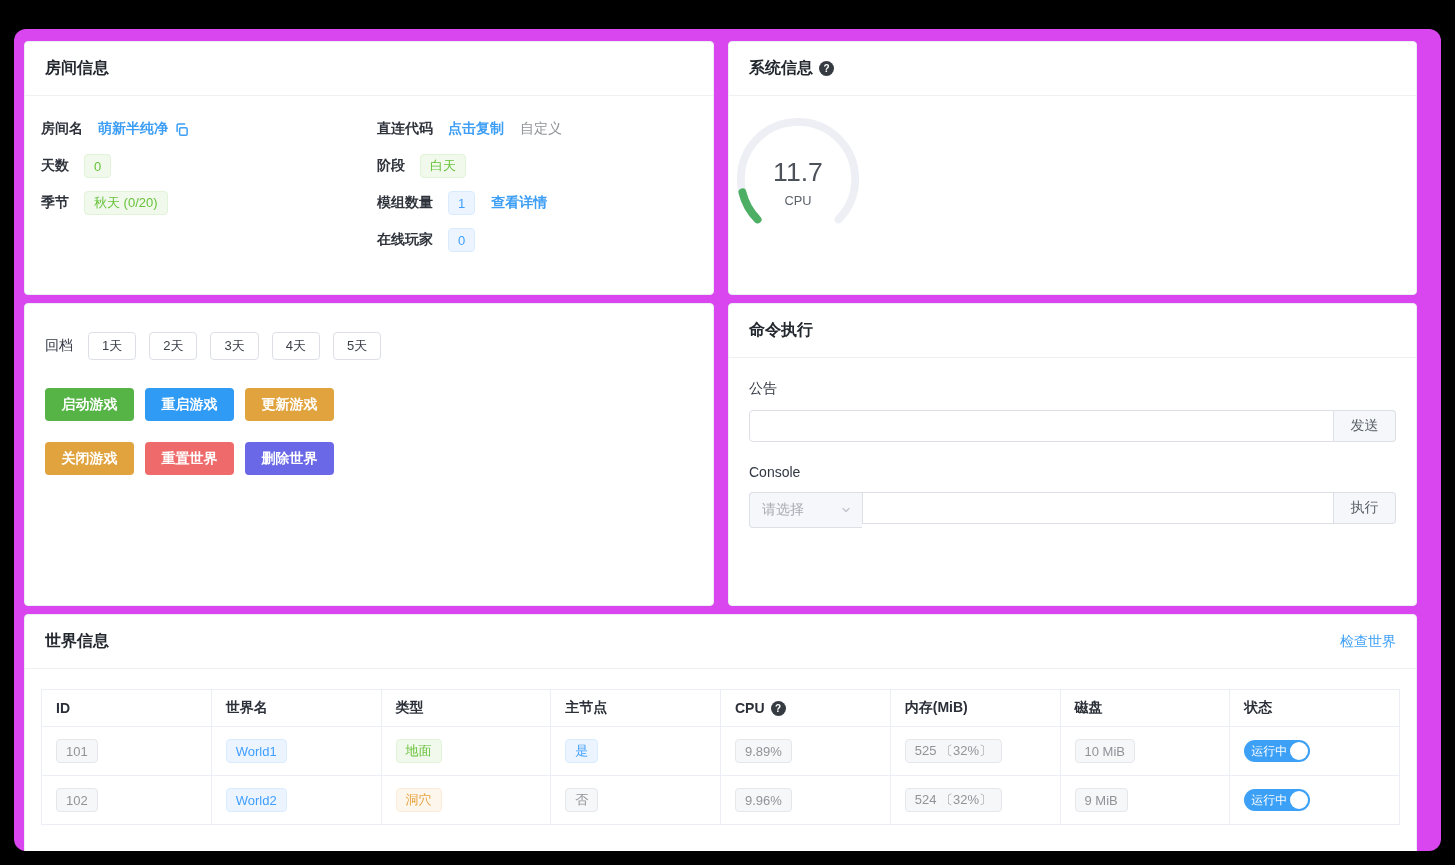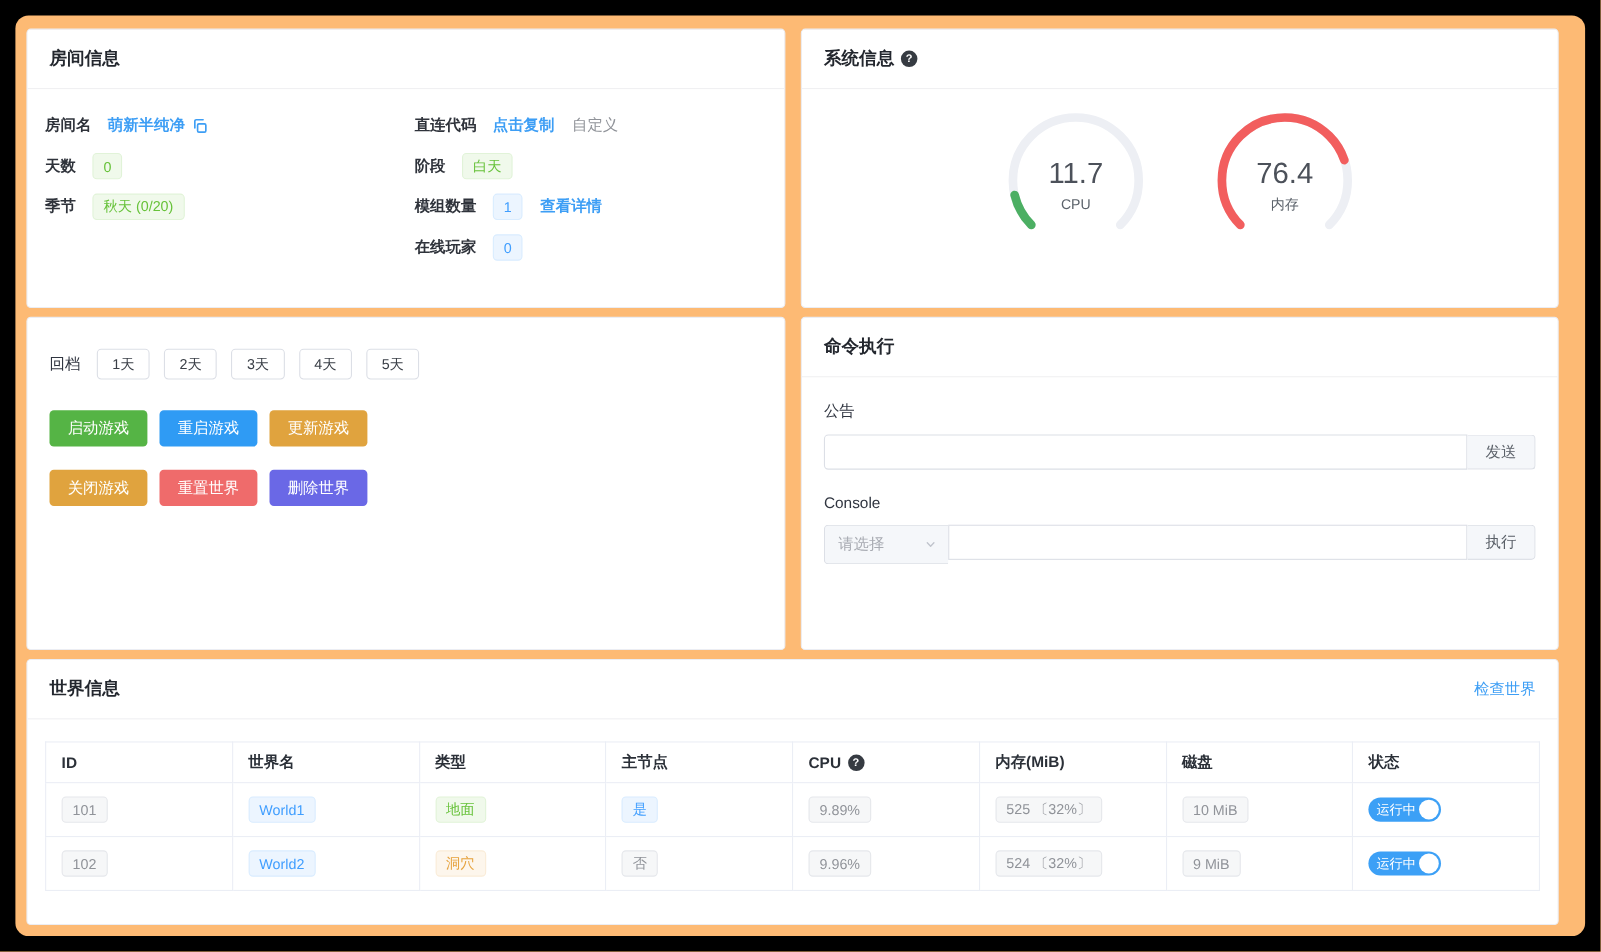--- a/index.html
+++ b/index.html
@@ -5,24 +5,25 @@
   * { box-sizing: border-box; margin: 0; padding: 0; }
   html, body { width: 1455px; height: 865px; }
   body {
     background: #000;
     font-family: "Liberation Sans", "DejaVu Sans", sans-serif;
     font-size: 14px;
     color: #303540;
   }
   .shell {
     position: absolute; inset: 14px;
-    background: #fdba74;
+    background: #d946ef;
     border-radius: 12px;
     padding: 12px 24px 10px 10px;
     overflow: hidden;
+    margin-top: 15px;
   }
   .grid {
     display: grid;
     grid-template-columns: 690px 689px;
     grid-template-rows: 254px 303px 242px;
     gap: 8px 14px;
   }
   .card {
     background: #fff;
     border: 1px solid #ebedf3;
@@ -58,21 +59,21 @@
     border-radius: 4px; font-size: 13px;
     border: 1px solid transparent; white-space: nowrap;
   }
   .tag-green  { background: #f0f9eb; border-color: #e1f3d8; color: #67c23a; }
   .tag-blue   { background: #ecf5ff; border-color: #d9ecff; color: #409eff; }
   .tag-gray   { background: #f6f7f8; border-color: #e5e7eb; color: #909399; }
   .tag-orange { background: #fdf6ec; border-color: #faecd8; color: #e6a23c; }
   .gap-sm { margin-left: 16px; }
 
   
-  .system-body { display: flex; justify-content: center; align-items: flex-start; gap: 52px; padding-top: 14px; }
+  .system-body { display: flex; justify-content: center; align-items: flex-start; gap: 52px; padding-top: 14px; flex-direction: column; }
   .gauge-track, .gauge-arc {
     fill: none; stroke-width: 8; stroke-linecap: round;
     transform: rotate(135deg); transform-origin: 70px 70px;
   }
   .gauge-track { stroke: #edeff4; stroke-dasharray: 75 25; }
   .gauge-value { font-size: 27px; font-weight: 500; fill: #4c515a; text-anchor: middle; }
   .gauge-label { font-size: 13px; fill: #5c636b; text-anchor: middle; }
 
   
   .control-body { padding: 28px 20px 0; }
@@ -81,21 +82,21 @@
   .day-btn {
     height: 28px; padding: 0 13px; margin-right: 13px;
     background: #fff; border: 1px solid #dcdfe6; border-radius: 4px;
     font-size: 13px; color: #3a3f47; cursor: pointer;
     font-family: inherit;
   }
   .btn-row { display: flex; gap: 11px; margin-bottom: 21px; }
   .action-btn {
     height: 33px; min-width: 89px; padding: 0 16px;
     border: none; border-radius: 4px;
-    color: #fff; font-size: 14px; font-weight: 400;
+    color: #fff; font-size: 14px; font-weight: 700;
     cursor: pointer; font-family: inherit;
   }
 
   
   .cmd-body { padding: 22px 20px 0; }
   .cmd-label { font-size: 14px; color: #303540; }
   .input-group { display: flex; height: 32px; margin: 12px 0 22px; }
   .text-input {
     flex: 1; height: 32px; padding: 0 12px;
     border: 1px solid #dcdfe6; border-radius: 4px 0 0 4px;

